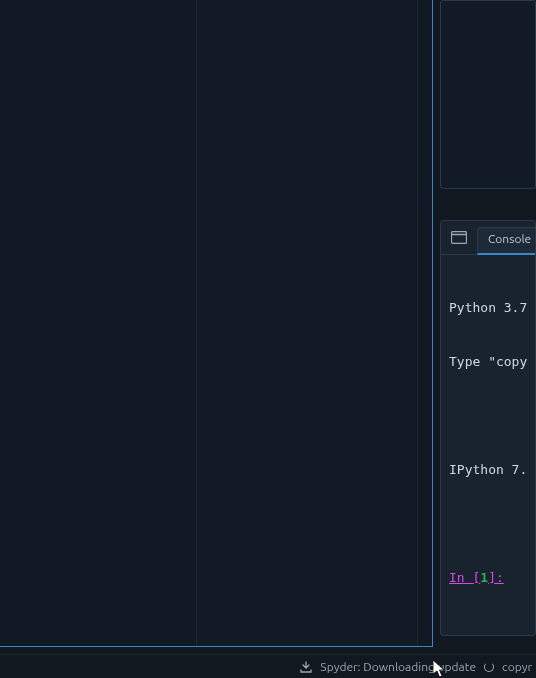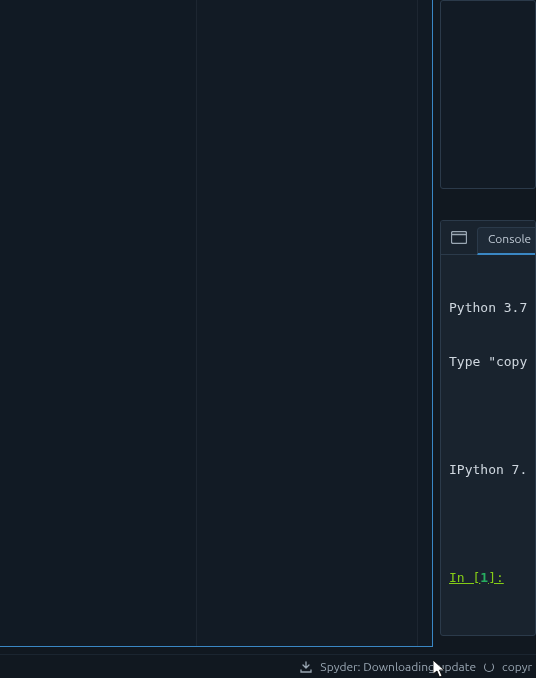--- a/index.html
+++ b/index.html
@@ -110,21 +110,21 @@
 
   .console-body {
     padding: 8px 8px 0 8px;
     font-family: "DejaVu Sans Mono", "Menlo", "Consolas", monospace;
     font-size: 13px;
     line-height: 18px;
     color: #cfd7df;
     white-space: pre;
   }
   .console-body .ln { white-space: pre; overflow: hidden; }
-  .prompt-in  { color: #84cc16; text-decoration: underline; }
+  .prompt-in  { color: #d946ef; text-decoration: underline; }
   .prompt-num { color: #27ae60; font-weight: bold; }
 
   
   .status-bar {
     position: absolute;
     left: 0;
     bottom: 0;
     width: 536px;
     height: 24px;
     background: #111820;

